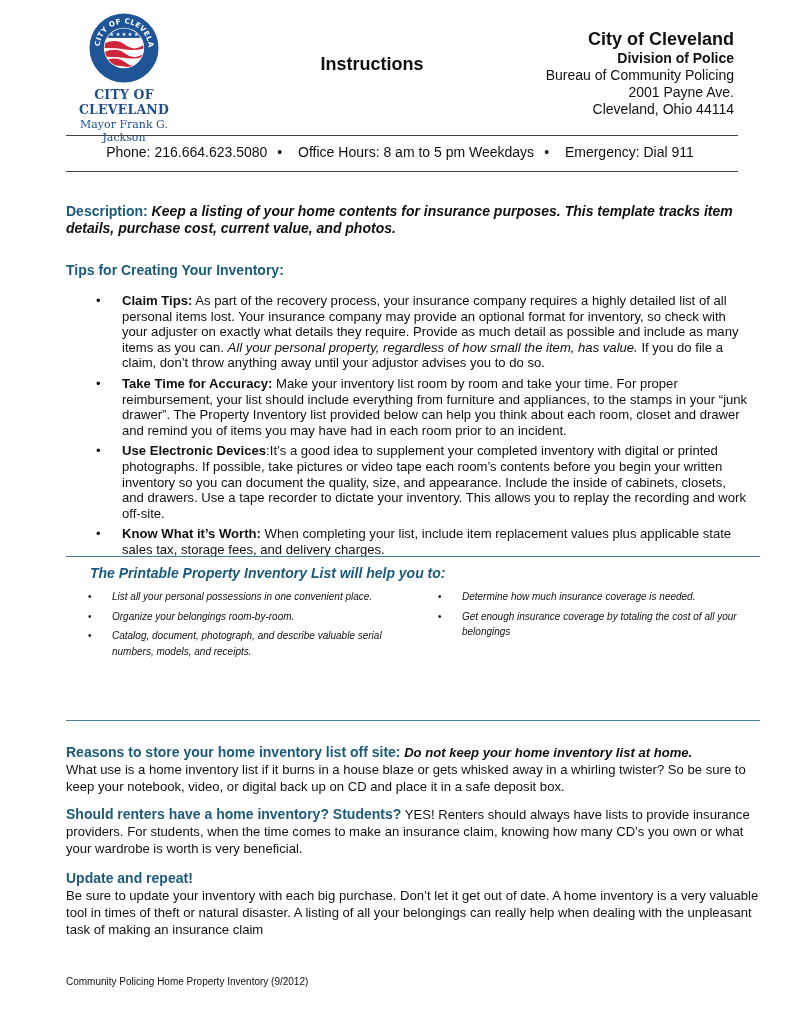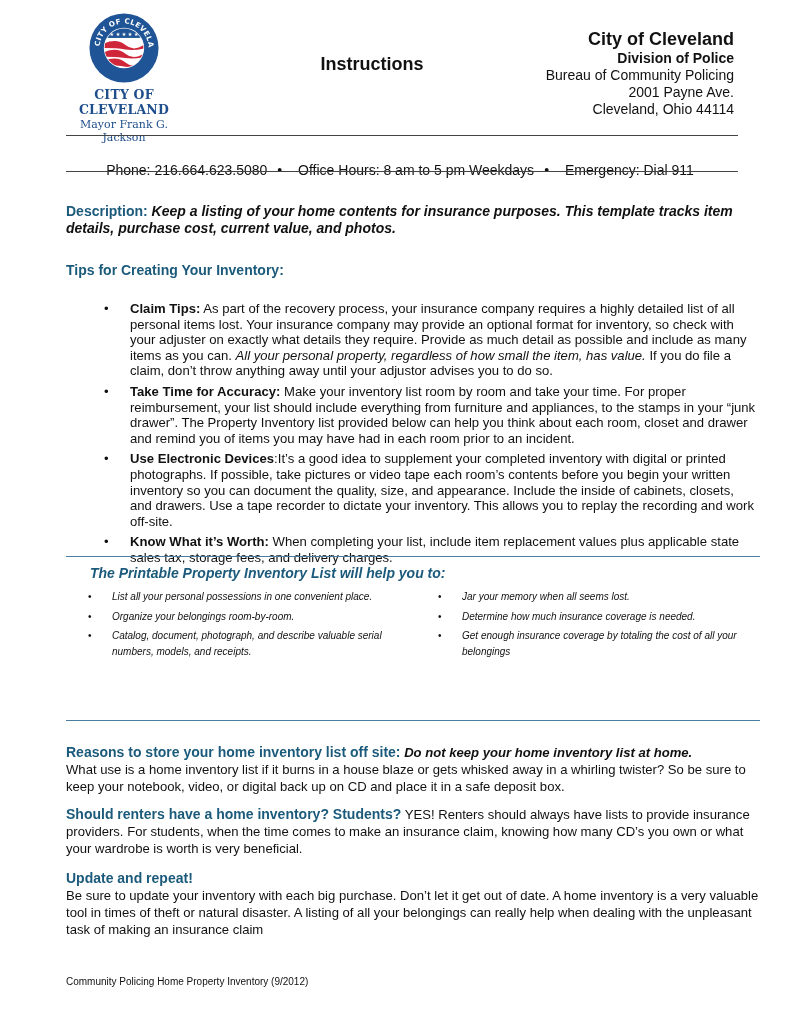--- a/index.html
+++ b/index.html
@@ -11,29 +11,29 @@
   
   .logo-wrap { left: 62px; top: 12px; width: 124px; text-align: center; }
   .seal { width: 72px; height: 72px; margin: 0 auto; display: block; }
   .city-name { font-family: "DejaVu Serif", serif; font-weight: bold; color: #1f4e8c; font-size: 12.5px; letter-spacing: 0.2px; margin-top: 3px; }
   .mayor { font-family: "DejaVu Serif", serif; color: #1f4e8c; font-size: 11px; margin-top: 1px; }
   .doc-title { left: 252px; top: 53px; width: 240px; text-align: center; font-weight: bold; font-size: 18px; line-height: 22px; }
   .org { right: 66px; top: 28px; text-align: right; font-size: 14px; line-height: 17px; }
   .org .city { font-size: 18px; font-weight: bold; line-height: 22px; }
   .org .div { font-weight: bold; font-size: 14px; }
   .rule { left: 66px; width: 672px; height: 0; border-top: 1.5px solid #444; }
-  .contact { left: 66px; width: 668px; top: 162px; text-align: center; font-size: 14px; }
+  .contact { left: 66px; width: 668px; top: 144px; text-align: center; font-size: 14px; }
   .contact .dot { margin: 0 12px 0 10px; }
   
   .para { left: 66px; width: 680px; font-size: 13.2px; line-height: 15.6px; }
   .heading { color: #1b5a7a; font-weight: bold; font-size: 14px; }
   .desc { top: 203px; font-size: 14px; line-height: 17px; }
   .desc .bi { font-weight: bold; font-style: italic; }
   .tips-h { left: 66px; top: 262px; }
-  ul.tips { left: 88px; top: 285px; width: 652px; margin: 16px; padding: 0; list-style: none; font-size: 13.1px; line-height: 15.6px; }
+  ul.tips { left: 88px; top: 285px; width: 652px; margin: 8px; padding: 0; list-style: none; font-size: 13.1px; line-height: 15.6px; }
   ul.tips li { position: relative; padding-left: 26px; margin-bottom: 5px; }
   ul.tips li::before { content: "•"; position: absolute; left: 0; top: 0; }
   ul.tips b { font-weight: bold; }
   ul.tips i { font-style: italic; }
   .blue-rule { left: 66px; width: 694px; height: 0; border-top: 1.5px solid #4a7ea0; }
   .printable-h { left: 90px; top: 565px; color: #1b5a7a; font-weight: bold; font-style: italic; font-size: 14px; }
   ul.benefits { margin: 0; padding: 0; list-style: none; font-style: italic; font-size: 10px; line-height: 15.5px; }
   ul.benefits li { position: relative; padding-left: 24px; margin-bottom: 4px; }
   ul.benefits li::before { content: "•"; position: absolute; left: 0; font-style: normal; }
   .ben-left { left: 88px; top: 589px; width: 310px; }
@@ -106,21 +106,20 @@
 </ul>
 
 <div class="abs blue-rule" style="top:556px;"></div>
 <div class="abs printable-h">The Printable Property Inventory List will help you to:</div>
 <ul class="abs benefits ben-left">
   <li>List all your personal possessions in one convenient place.</li>
   <li>Organize your belongings room-by-room.</li>
   <li>Catalog, document, photograph, and describe valuable serial numbers, models, and receipts.</li>
 </ul>
 <ul class="abs benefits ben-right">
-  <li>Jar your memory when all seems lost.</li>
   <li>Determine how much insurance coverage is needed.</li>
   <li>Get enough insurance coverage by totaling the cost of all your belongings</li>
 </ul>
 <div class="abs blue-rule" style="top:720px;"></div>
 
 <div class="abs sec" style="top:744px;">
   <span class="heading">Reasons to store your home inventory list off site:</span><span class="bi"> Do not keep your home inventory list at home.</span><br>
   <span>What use is a home inventory list if it burns in a house blaze or gets whisked away in a whirling twister? So be sure to keep your notebook, video, or digital back up on CD and place it in a safe deposit box.</span>
 </div>
 

